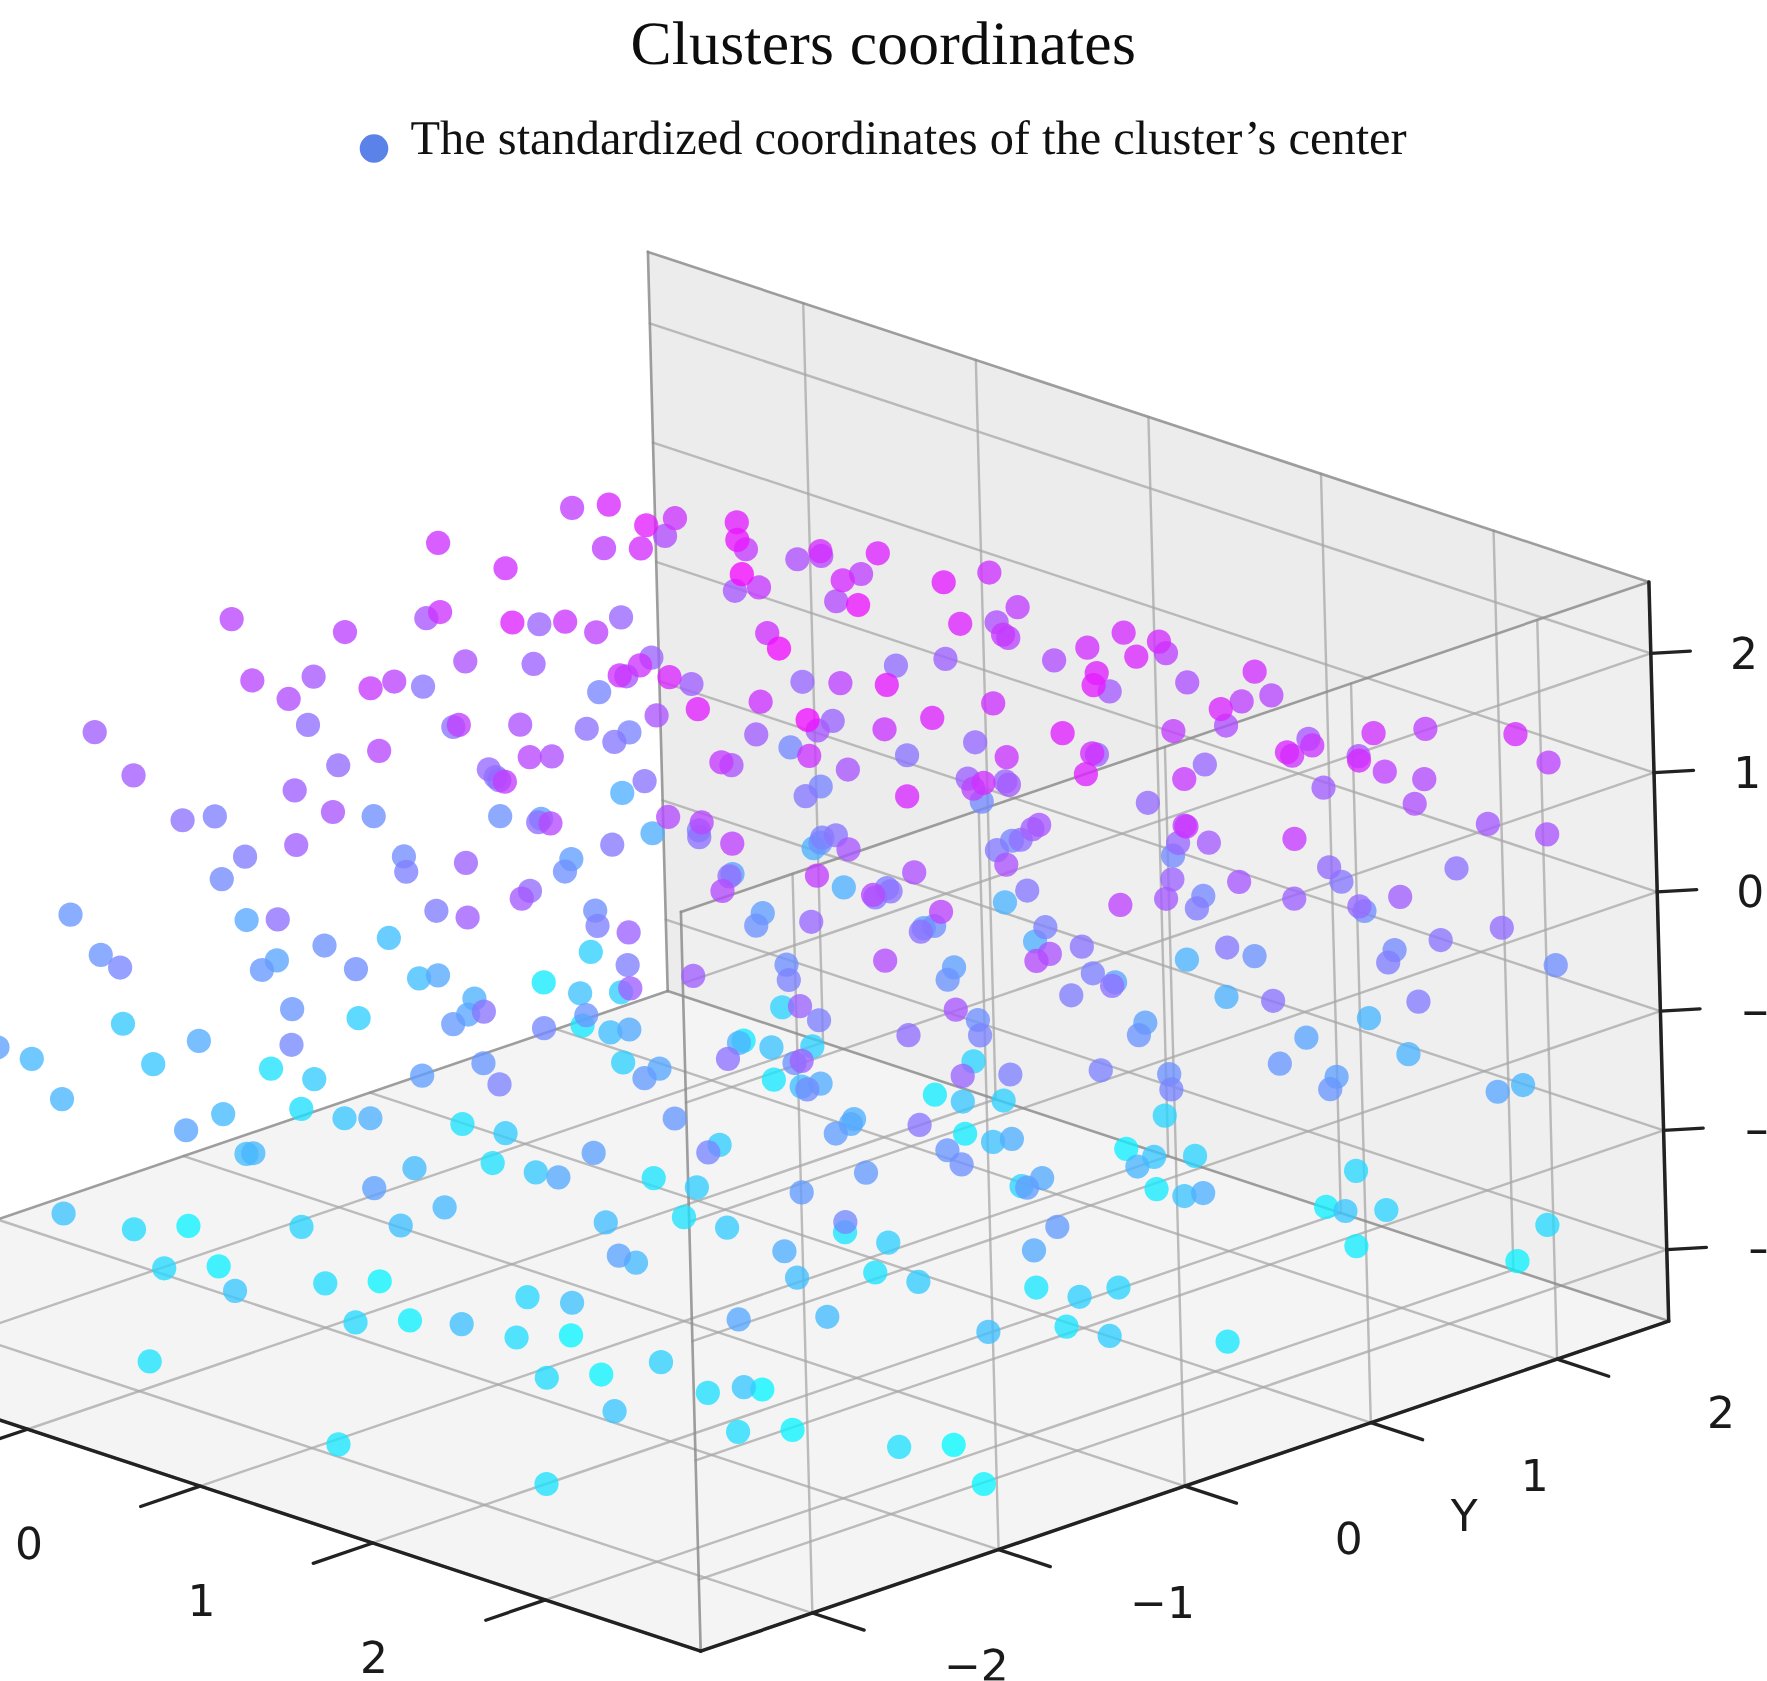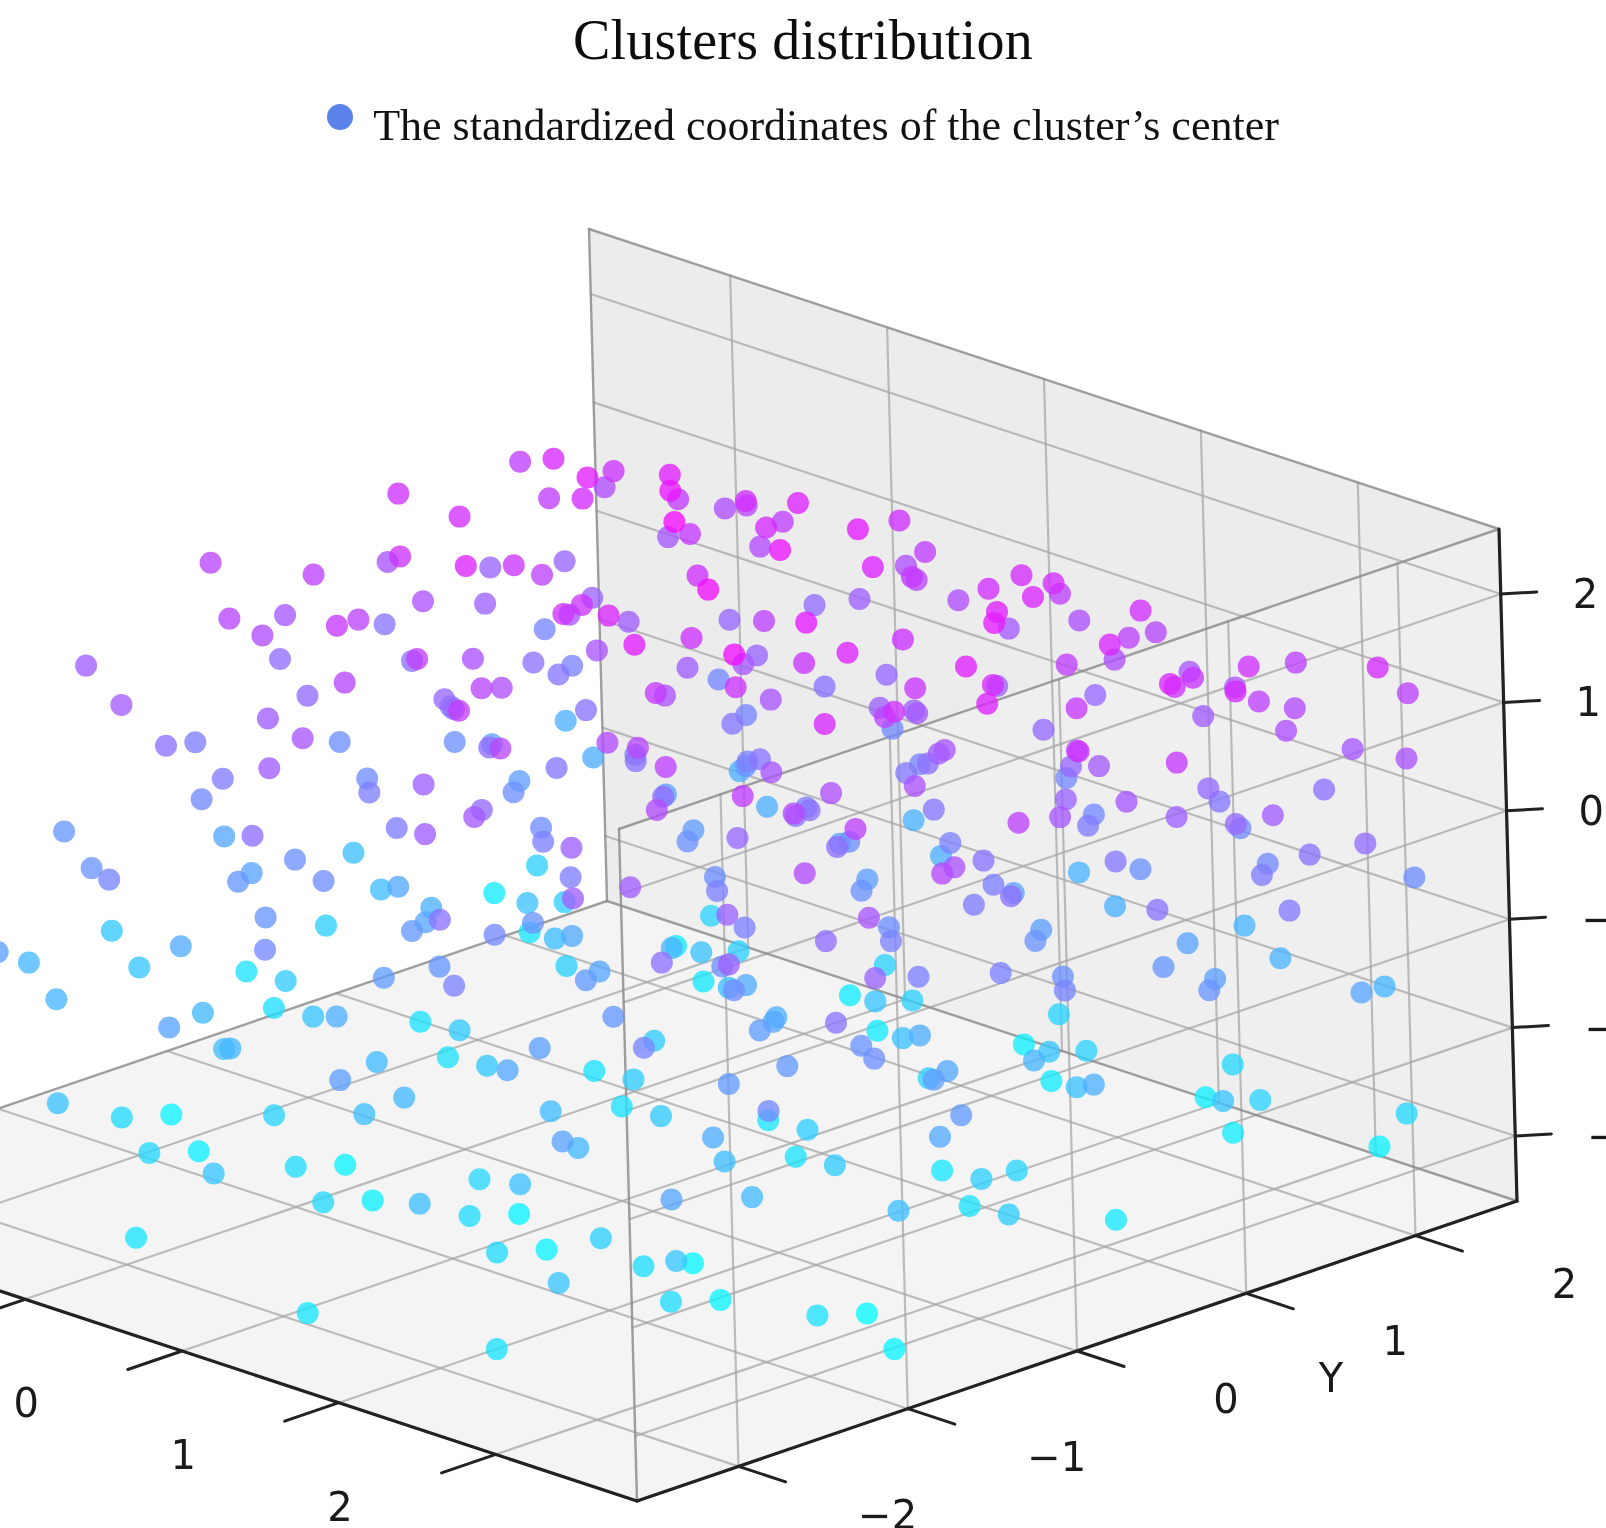--- a/index.html
+++ b/index.html
@@ -35,21 +35,21 @@
     top: 104px;
     width: 1606px;
     display: flex;
     align-items: center;
     justify-content: center;
     gap: 22px;
     pointer-events: none;
   }
   #legend-row {
     display: flex;
-    align-items: flex-start;
+    align-items: flex-end;
     gap: 20px;
     pointer-events: auto;
   }
   #legend-swatch {
     width: 26px;
     height: 26px;
     border-radius: 50%;
     flex: none;
   }
   #legend-label {
@@ -73,21 +73,21 @@
     width: 1606px;
     height: 1528px;
     display: block;
   }
 </style>
 </head>
 <body>
 
 <div id="page" style="background: rgb(255, 255, 255);">
 
-  <div id="chart-title">Clusters distribution</div>
+  <div id="chart-title">Clusters coordinates</div>
 
   <div id="legend">
     <div id="legend-row">
       <span id="legend-swatch" style="background: rgb(91, 130, 232);"></span>
       <span id="legend-label">The standardized coordinates of the cluster’s center</span>
     </div>
   </div>
 
   <div id="plot-area">
     <svg id="scene" viewBox="0 0 1606 1528" xmlns="http://www.w3.org/2000/svg">

